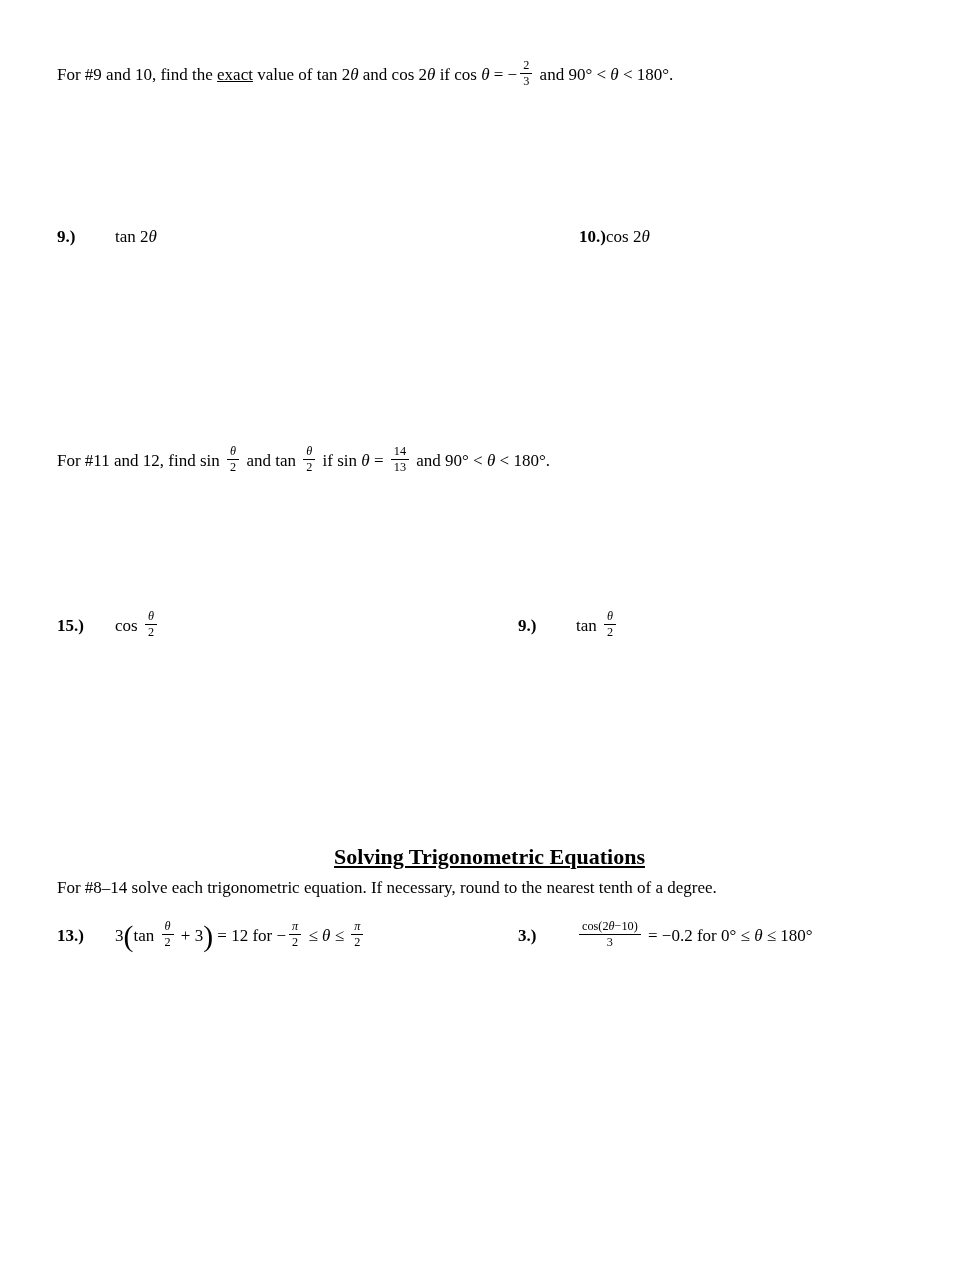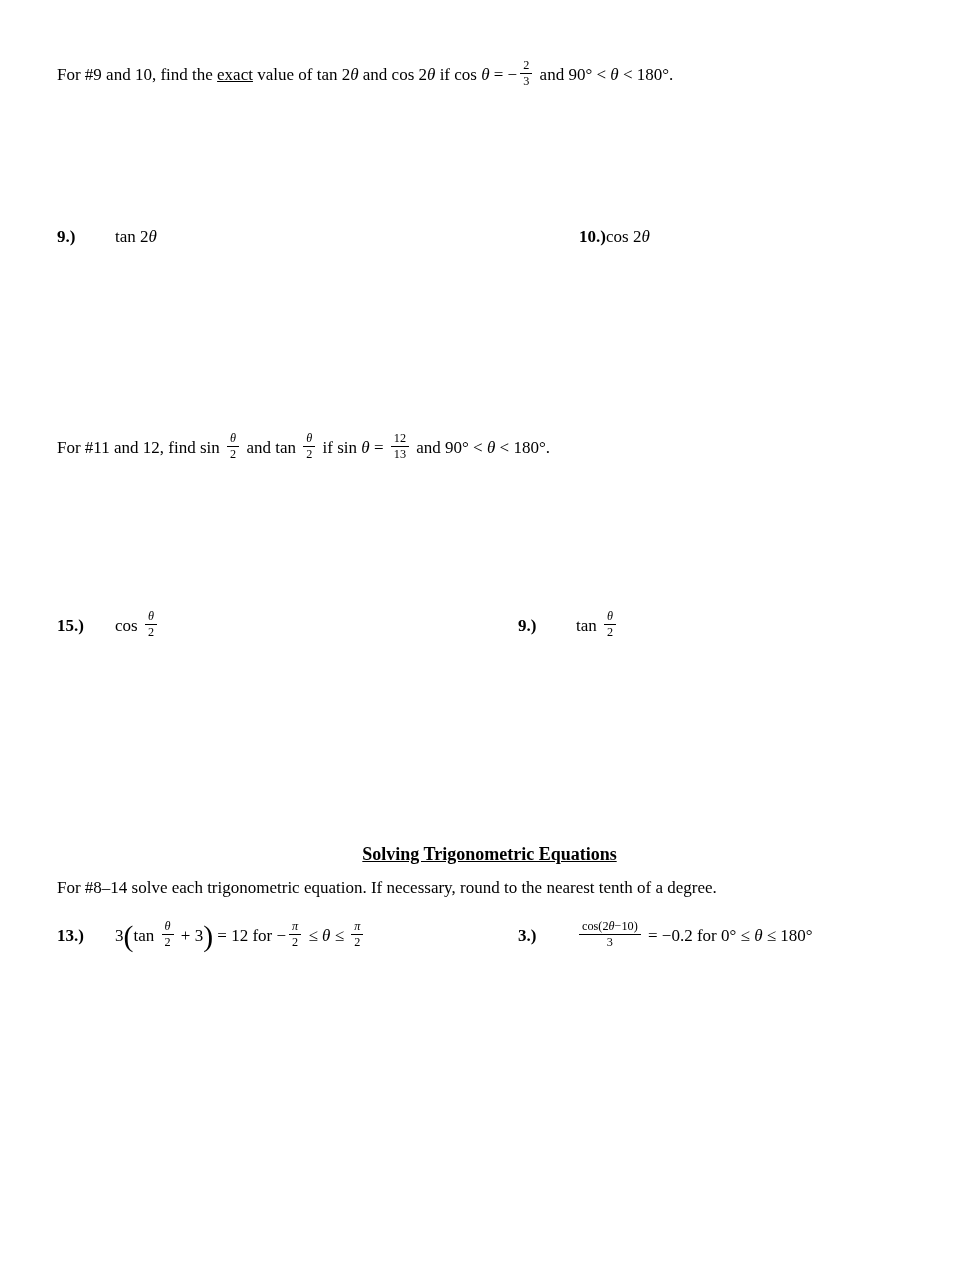--- a/index.html
+++ b/index.html
@@ -20,21 +20,21 @@
   }
   .intro {
     left: 57px;
     font-weight: normal;
   }
   .heading {
     left: 0;
     width: 100%;
     text-align: center;
     font-weight: bold;
-    font-size: 18px;
+    font-size: 22px;
   }
   .heading .hd-text { text-decoration: underline; }
   .problem { position: absolute; white-space: nowrap; }
   .pnum {
     display: inline-block;
     min-width: 58px;
     font-weight: bold;
   }
   .pexpr { font-weight: normal; margin-top: 8px; }
   
@@ -72,28 +72,28 @@
         <span class="den">3</span>
       </span> and 90° &lt; <span class="it">θ</span> &lt; 180°.</p>
 
   <div class="problem" style="top:227px; left:57px;">
     <span class="pnum">9.)</span><span class="pexpr">tan 2<span class="it">θ</span></span>
   </div>
   <div class="problem" style="top:227px; left:548px;text-align:right;">
     <span class="pnum">10.)</span><span class="pexpr">cos 2<span class="it">θ</span></span>
   </div>
 
-  <p class="line intro" style="top:433px;">For #11 and 12, find sin <span class="frac">
+  <p class="line intro" style="top:446px;">For #11 and 12, find sin <span class="frac">
         <span class="num"><span class="it">θ</span></span>
         <span class="den">2</span>
       </span> and tan <span class="frac">
         <span class="num"><span class="it">θ</span></span>
         <span class="den">2</span>
       </span> if sin <span class="it">θ</span> = <span class="frac">
-        <span class="num">12</span>
+        <span class="num">14</span>
         <span class="den">13</span>
       </span> and 90° &lt; <span class="it">θ</span> &lt; 180°.</p>
 
   <div class="problem" style="top:611px; left:57px;">
     <span class="pnum">15.)</span><span class="pexpr">cos <span class="frac">
           <span class="num"><span class="it">θ</span></span>
           <span class="den">2</span>
         </span></span>
   </div>
   <div class="problem" style="top:611px; left:518px;">

